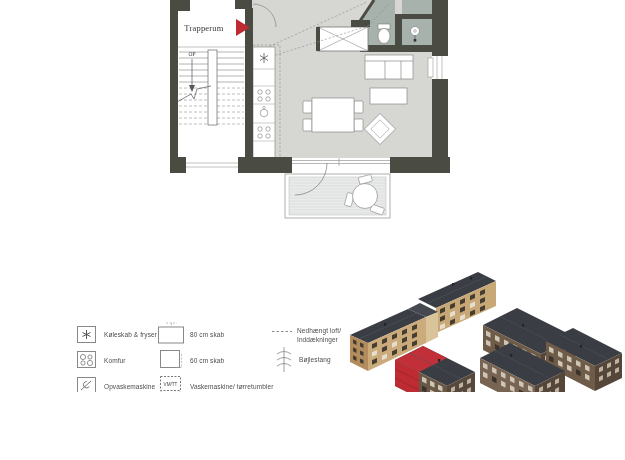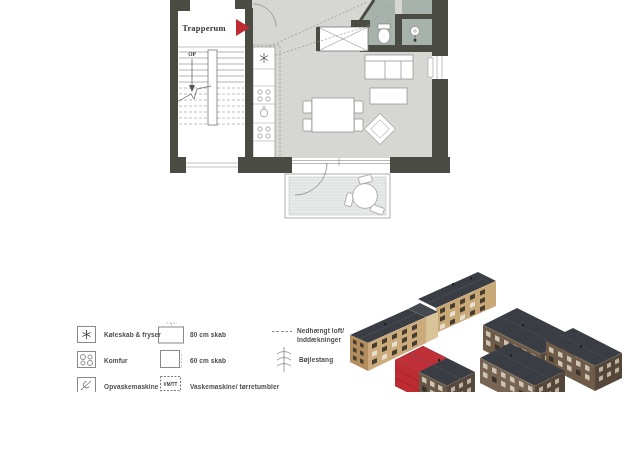--- a/index.html
+++ b/index.html
@@ -1,17 +1,17 @@
 <!DOCTYPE html>
 <html><head>
 <meta charset="utf-8">
 <style>
   html,body{margin:0;padding:0;background:#fff;}
   #canvas{position:relative;width:625px;height:392px;background:#ffffff;overflow:hidden;
-          font-family:"Liberation Sans",sans-serif;font-weight:bold;}
+          font-family:"Liberation Sans",sans-serif;}
   .abs{position:absolute;}
   .lbl{position:absolute;font-size:6.5px;color:#4d4d4d;white-space:nowrap;letter-spacing:.1px;}
   svg text{font-family:"Liberation Sans",sans-serif;}
   text.serif{font-family:"Liberation Serif",serif;}
 </style>
 </head>
 <body>
 
 <div id="canvas">
 

